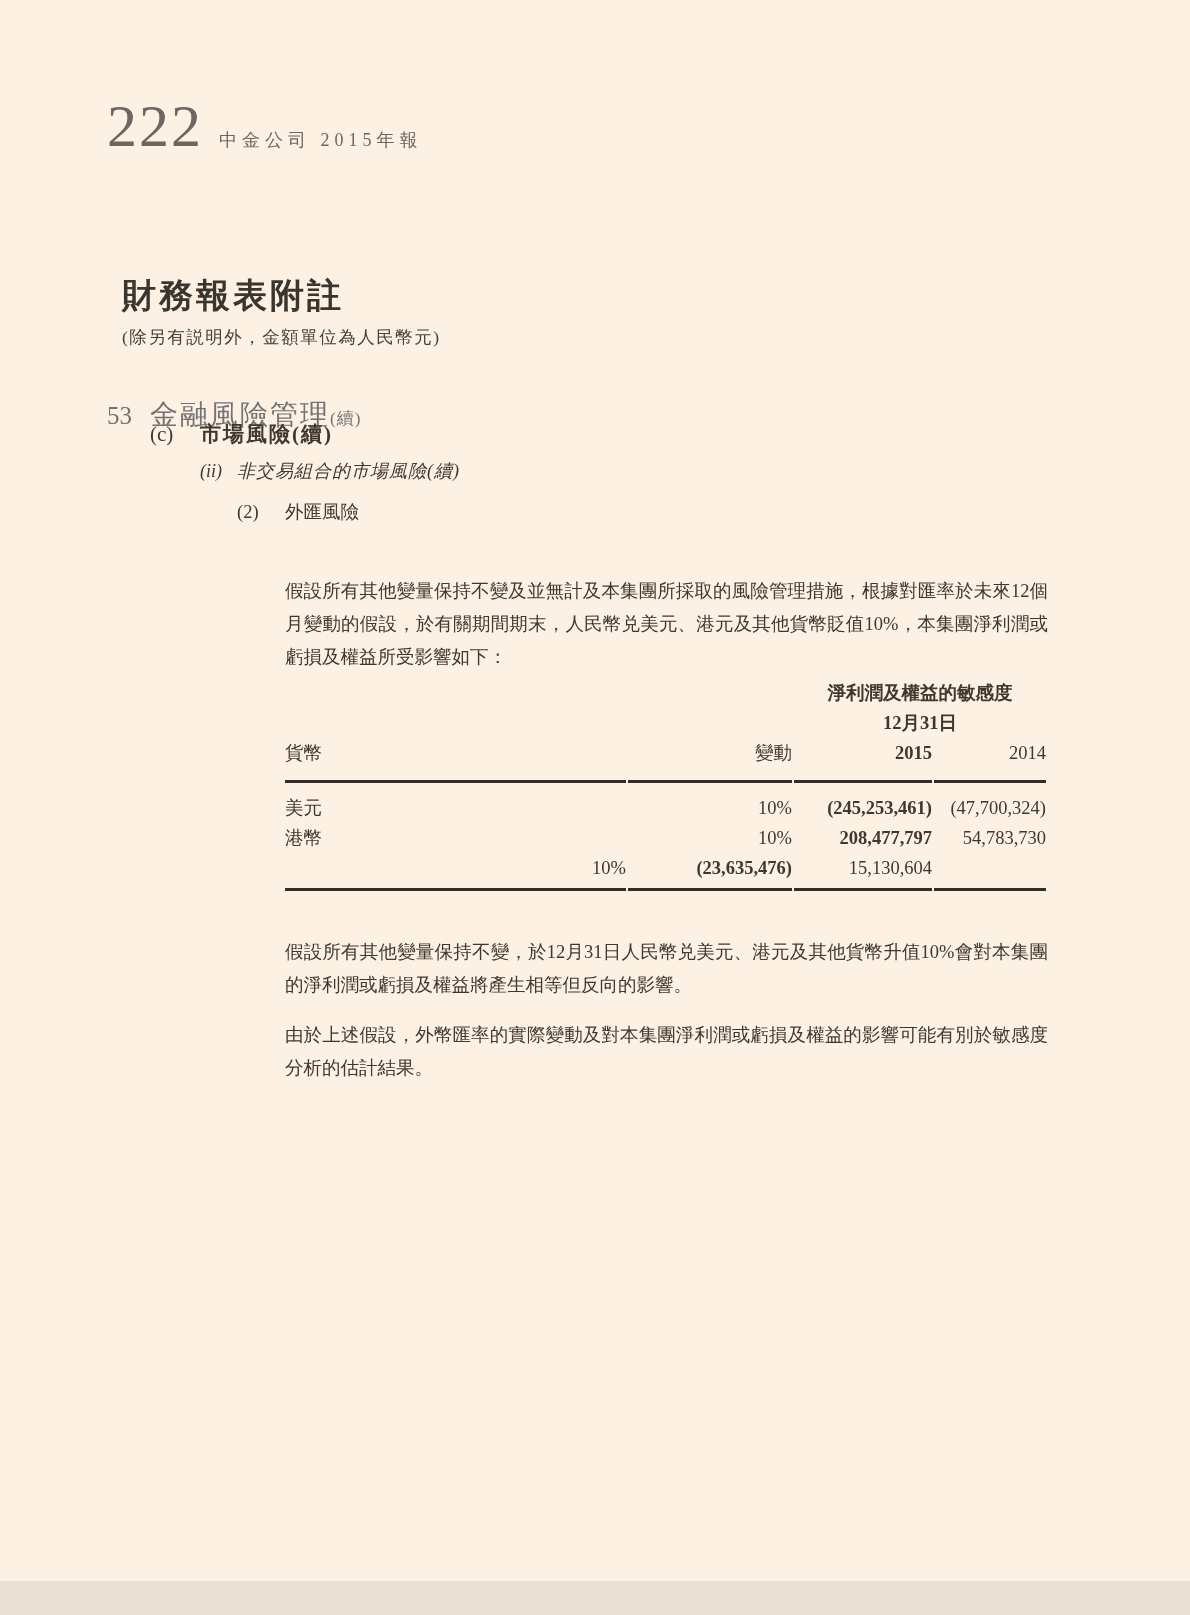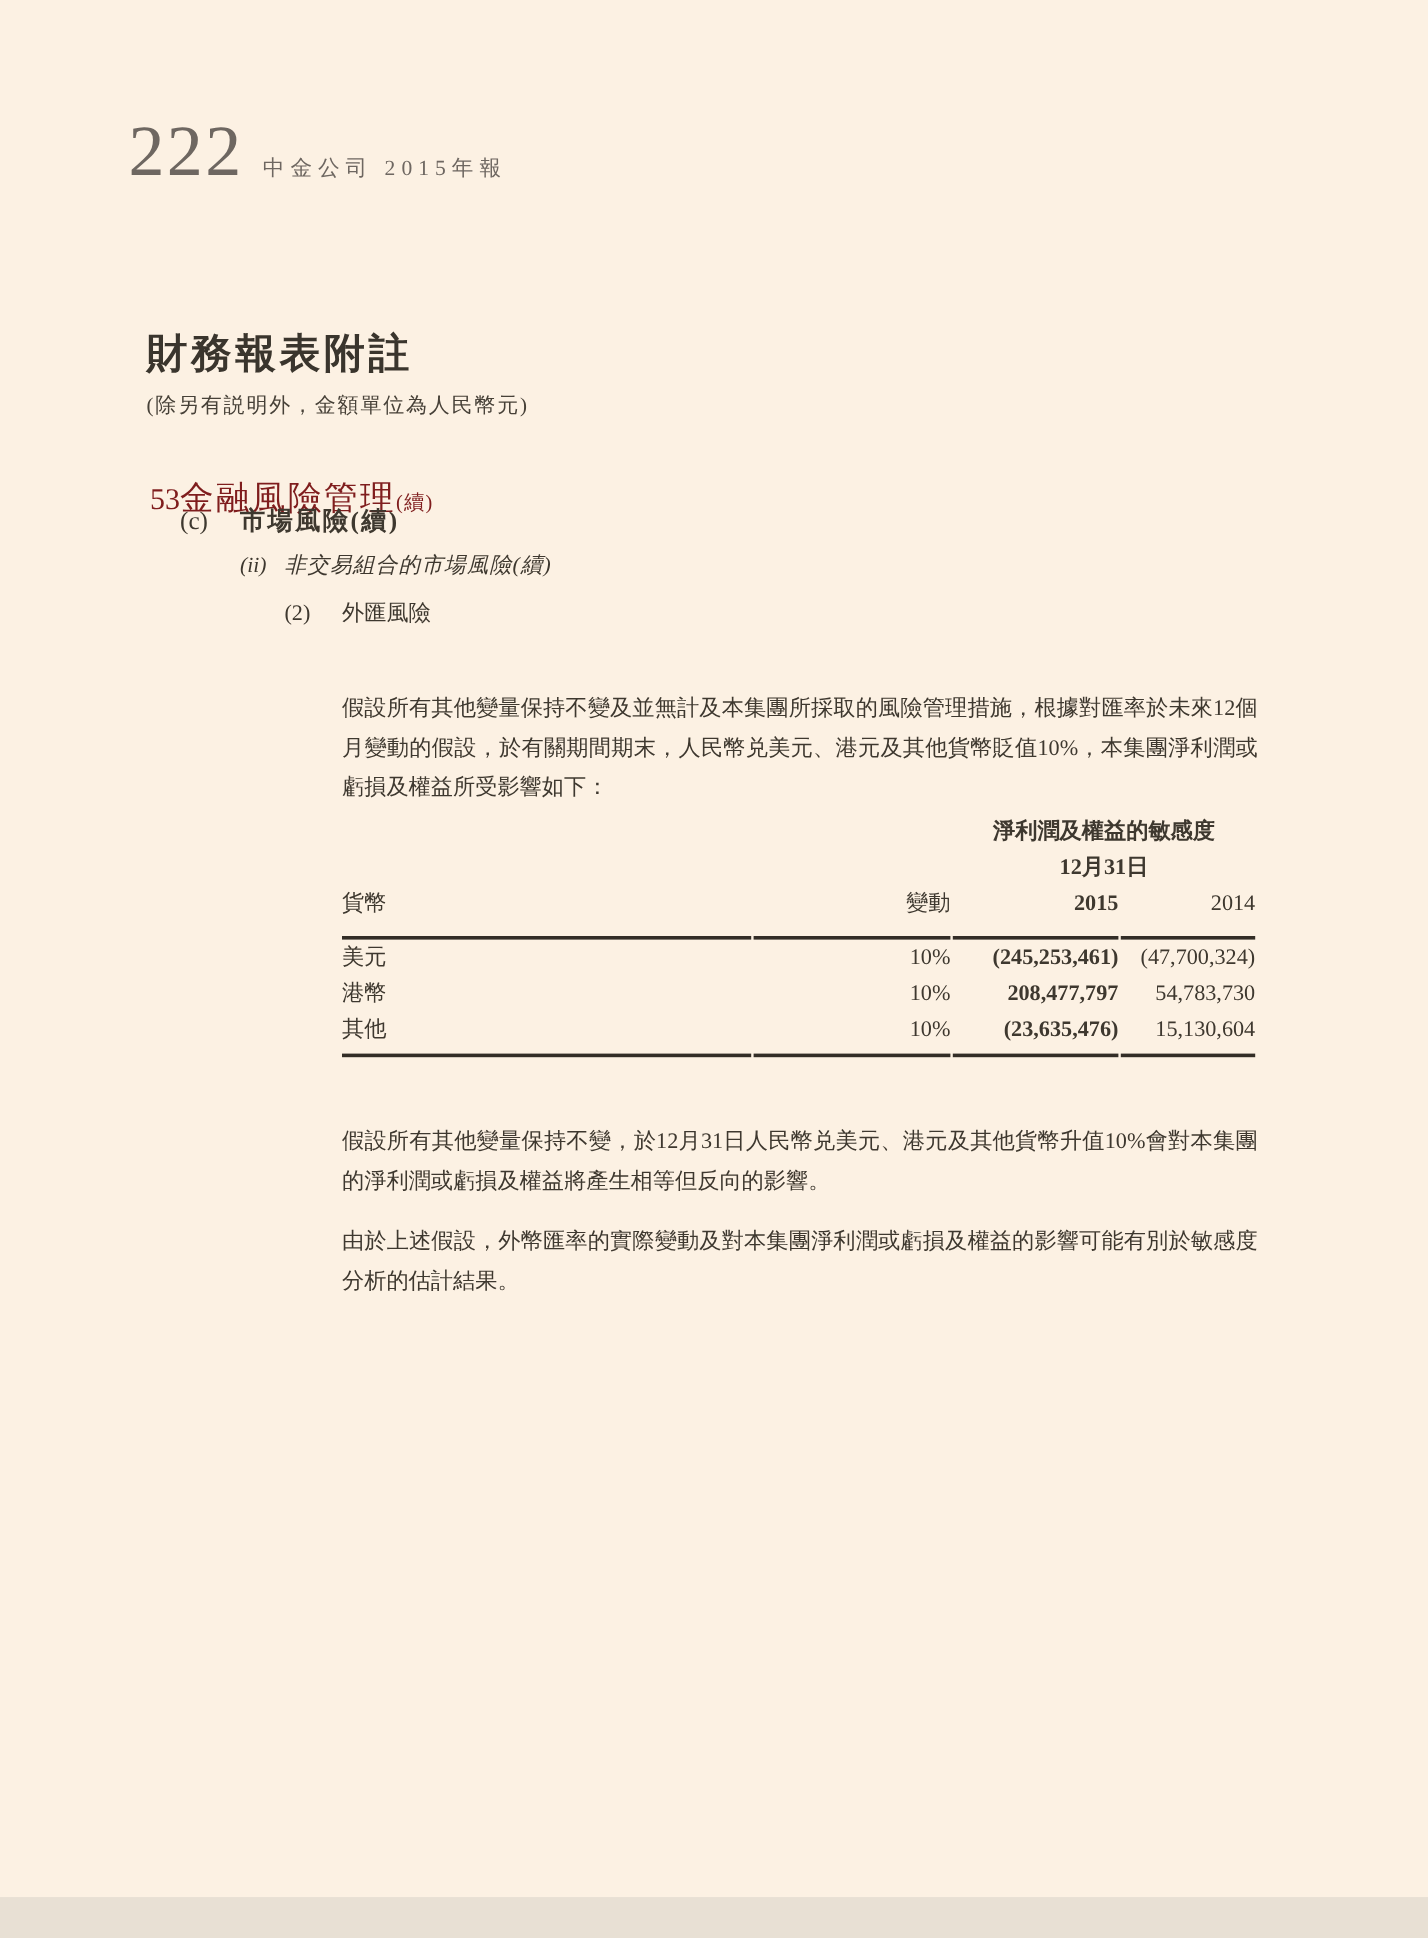--- a/index.html
+++ b/index.html
@@ -52,22 +52,21 @@
     color: #474138;
   }
 
   
   .section-heading {
     position: absolute;
     left: 107px;
     top: 368px;
     display: flex;
     align-items: baseline;
-    color: #7f1d1d;
-    text-align: right;
+    color: #737373;
   }
   .section-number { font-size: 25px; width: 43px; }
   .section-title { font-size: 28px; letter-spacing: 2px; margin-top: 28px; }
   .section-cont { font-size: 17px; letter-spacing: 1px; }
 
   
   .sub-c {
     position: absolute;
     left: 150px;
     top: 420px;
@@ -129,21 +128,21 @@
     display: grid;
     grid-template-columns: 341px 164px 138px 112px;
     column-gap: 2px;
   }
   .cell { line-height: 30px; }
   .c-right { text-align: right; }
   .span-years { grid-column: 3 / 5; text-align: center; font-weight: 700; line-height: 30px; }
   .col-head-row .cell { padding-bottom: 12px; }
   .col-2015 { font-weight: 700; }
   .rule .cell { border-top: 3px solid #332d26; line-height: 0; height: 3px; }
-  .first-data-row { }
+  .first-data-row { padding-top: 10px; }
   .bottom-rule { margin-top: 5px; }
 </style>
 </head>
 <body>
 
 <div class="page">
 
   <div class="running-header">
     <span class="page-number">222</span>
     <span class="report-name">中金公司 2015年報</span>
@@ -204,21 +203,20 @@
       <div class="cell c-right col-2015">(245,253,461)</div>
       <div class="cell c-right">(47,700,324)</div>
     </div>
     <div class="trow">
       <div class="cell">港幣</div>
       <div class="cell c-right">10%</div>
       <div class="cell c-right col-2015">208,477,797</div>
       <div class="cell c-right">54,783,730</div>
     </div>
     <div class="trow">
-      <div class="cell">其他</div>
       <div class="cell c-right">10%</div>
       <div class="cell c-right col-2015">(23,635,476)</div>
       <div class="cell c-right">15,130,604</div>
     </div>
     <div class="trow rule bottom-rule">
       <div class="cell"></div>
         <div class="cell"></div>
         <div class="cell"></div>
         <div class="cell"></div>
     </div>

